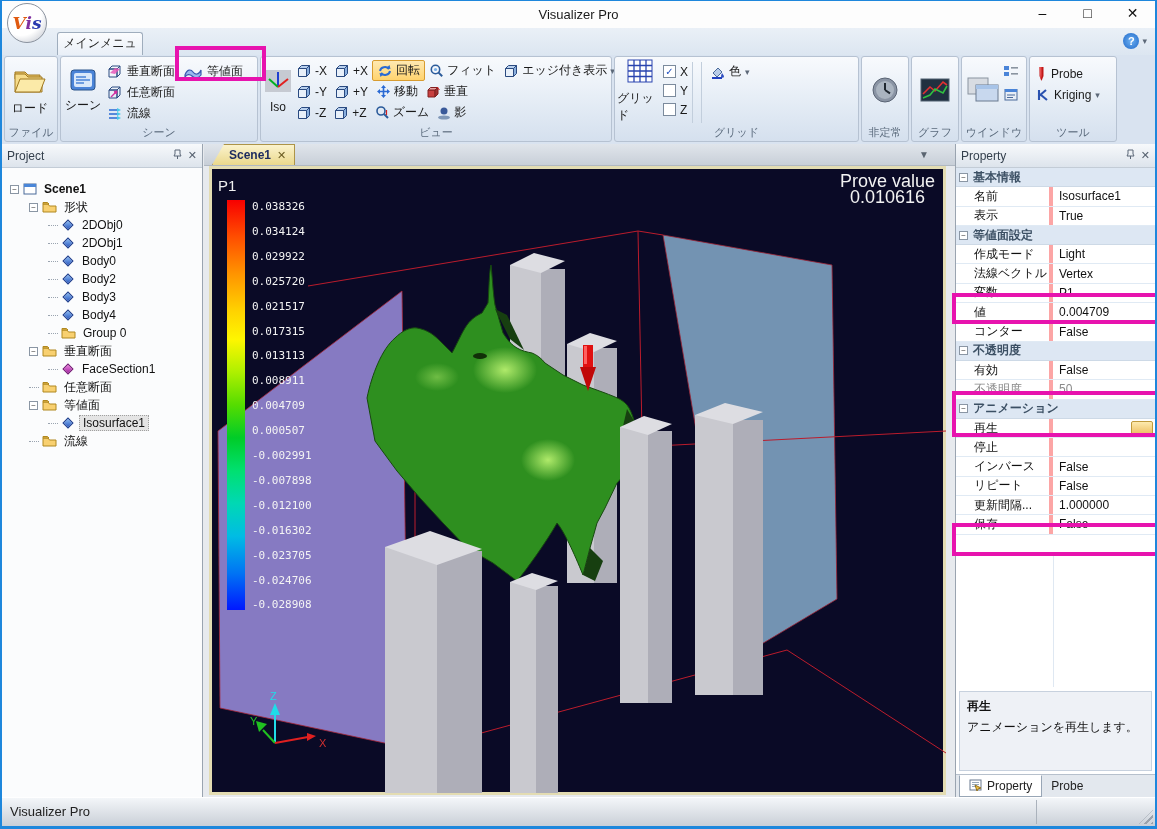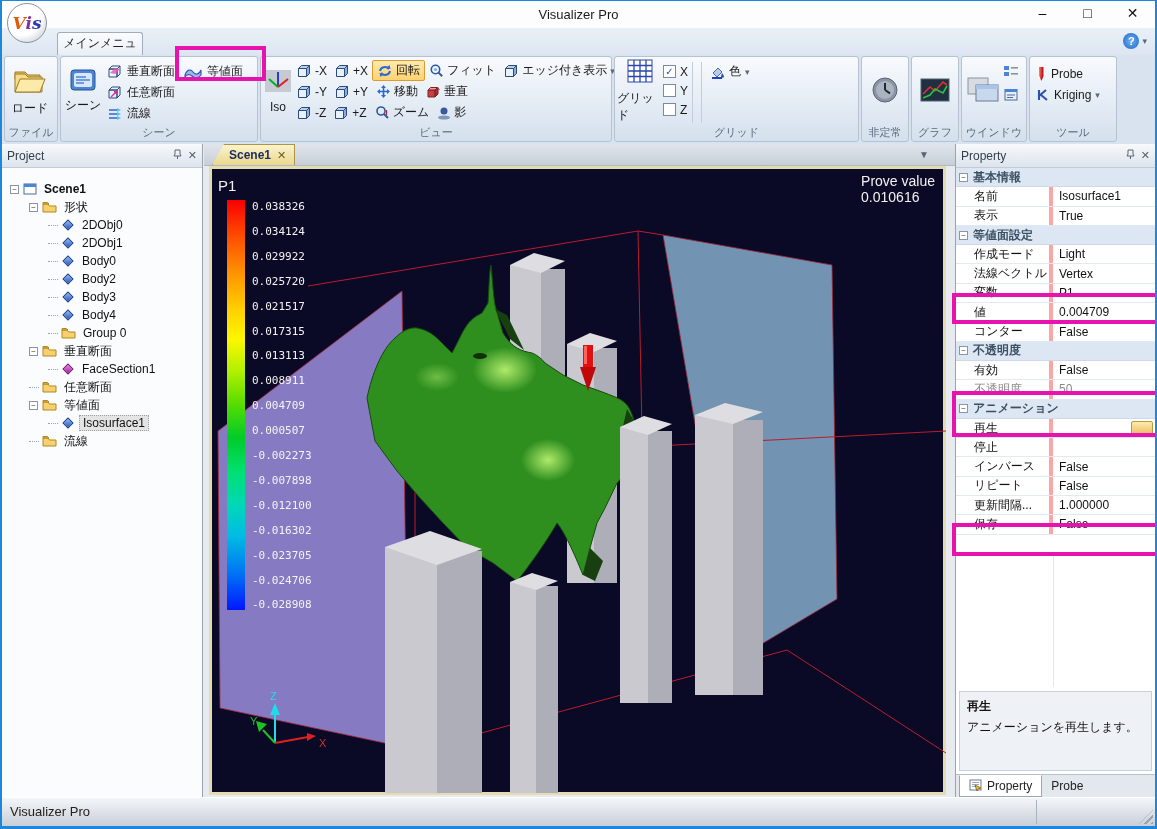--- a/index.html
+++ b/index.html
@@ -85,21 +85,21 @@
                background:linear-gradient(#fbf3cd,#ead88c); border:1px solid #ad9448; border-bottom:none;
                clip-path:polygon(12px 0, 100% 0, 100% 100%, 0 100%);
                display:flex; align-items:center; gap:6px; font-size:12px; font-weight:bold; color:#1c2a5e; }
   .scene-close { font-size:11px; color:#6a5c22; font-weight:normal; }
   .tab-caret { position:absolute; right:26px; top:5px; font-size:10px; color:#5a6470; }
   .vp-frame { position:absolute; left:5px; right:9px; top:22px; bottom:2px; background:#0a0a26;
               border:3px solid #e3dcb2; }
   .vp-inner { position:absolute; inset:0; }
   .vp-svg { position:absolute; left:0; top:0; }
   .vp-var { position:absolute; left:6px; top:8px; color:#f0f0f0; font-size:15px; }
-  .probe-val { position:absolute; right:8px; top:4px; color:#f2f2f2; font-size:14px; text-align:left; line-height:16px;margin-left:36px; }
+  .probe-val { position:absolute; right:8px; top:4px; color:#f2f2f2; font-size:18px; text-align:center; line-height:16px;margin-left:36px; }
   .cbar { position:absolute; left:15px; top:31px; width:18px; height:410px;
           background:linear-gradient(#f80000,#ff4e00 9%,#ff9400 18%,#ffd200 27%,#fef600 34%,#aef000 42%,#55dc00 50%,#00cc28 58%,#00e070 66%,#00d8b4 74%,#00bce4 82%,#0074f4 91%,#0018ff); }
   .cbl { position:absolute; left:40px; transform:translateY(-50%); color:#f4f4f4;
          font-family:"DejaVu Sans Mono",monospace; font-size:11px; }
 
   
   .property { position:absolute; right:0; top:0; bottom:0; width:200px; background:#ffffff;
               border-left:1px solid #9aa4b0; }
   .pgrid { position:absolute; left:0; right:0; top:24px; }
   .p-sec { height:19.3px; background:#dde7f3; display:flex; align-items:center;
@@ -745,21 +745,21 @@
               <div class="cbl" style="top:37px">0.038326</div>
               <div class="cbl" style="top:61.9px">0.034124</div>
               <div class="cbl" style="top:86.8px">0.029922</div>
               <div class="cbl" style="top:111.69999999999999px">0.025720</div>
               <div class="cbl" style="top:136.6px">0.021517</div>
               <div class="cbl" style="top:161.5px">0.017315</div>
               <div class="cbl" style="top:186.39999999999998px">0.013113</div>
               <div class="cbl" style="top:211.29999999999998px">0.008911</div>
               <div class="cbl" style="top:236.2px">0.004709</div>
               <div class="cbl" style="top:261.1px">0.000507</div>
-              <div class="cbl" style="top:286px">-0.002273</div>
+              <div class="cbl" style="top:286px">-0.002991</div>
               <div class="cbl" style="top:310.9px">-0.007898</div>
               <div class="cbl" style="top:335.79999999999995px">-0.012100</div>
               <div class="cbl" style="top:360.7px">-0.016302</div>
               <div class="cbl" style="top:385.59999999999997px">-0.023705</div>
               <div class="cbl" style="top:410.5px">-0.024706</div>
               <div class="cbl" style="top:435.4px">-0.028908</div>
             </div>
         </div>
       </div>
     </div>

